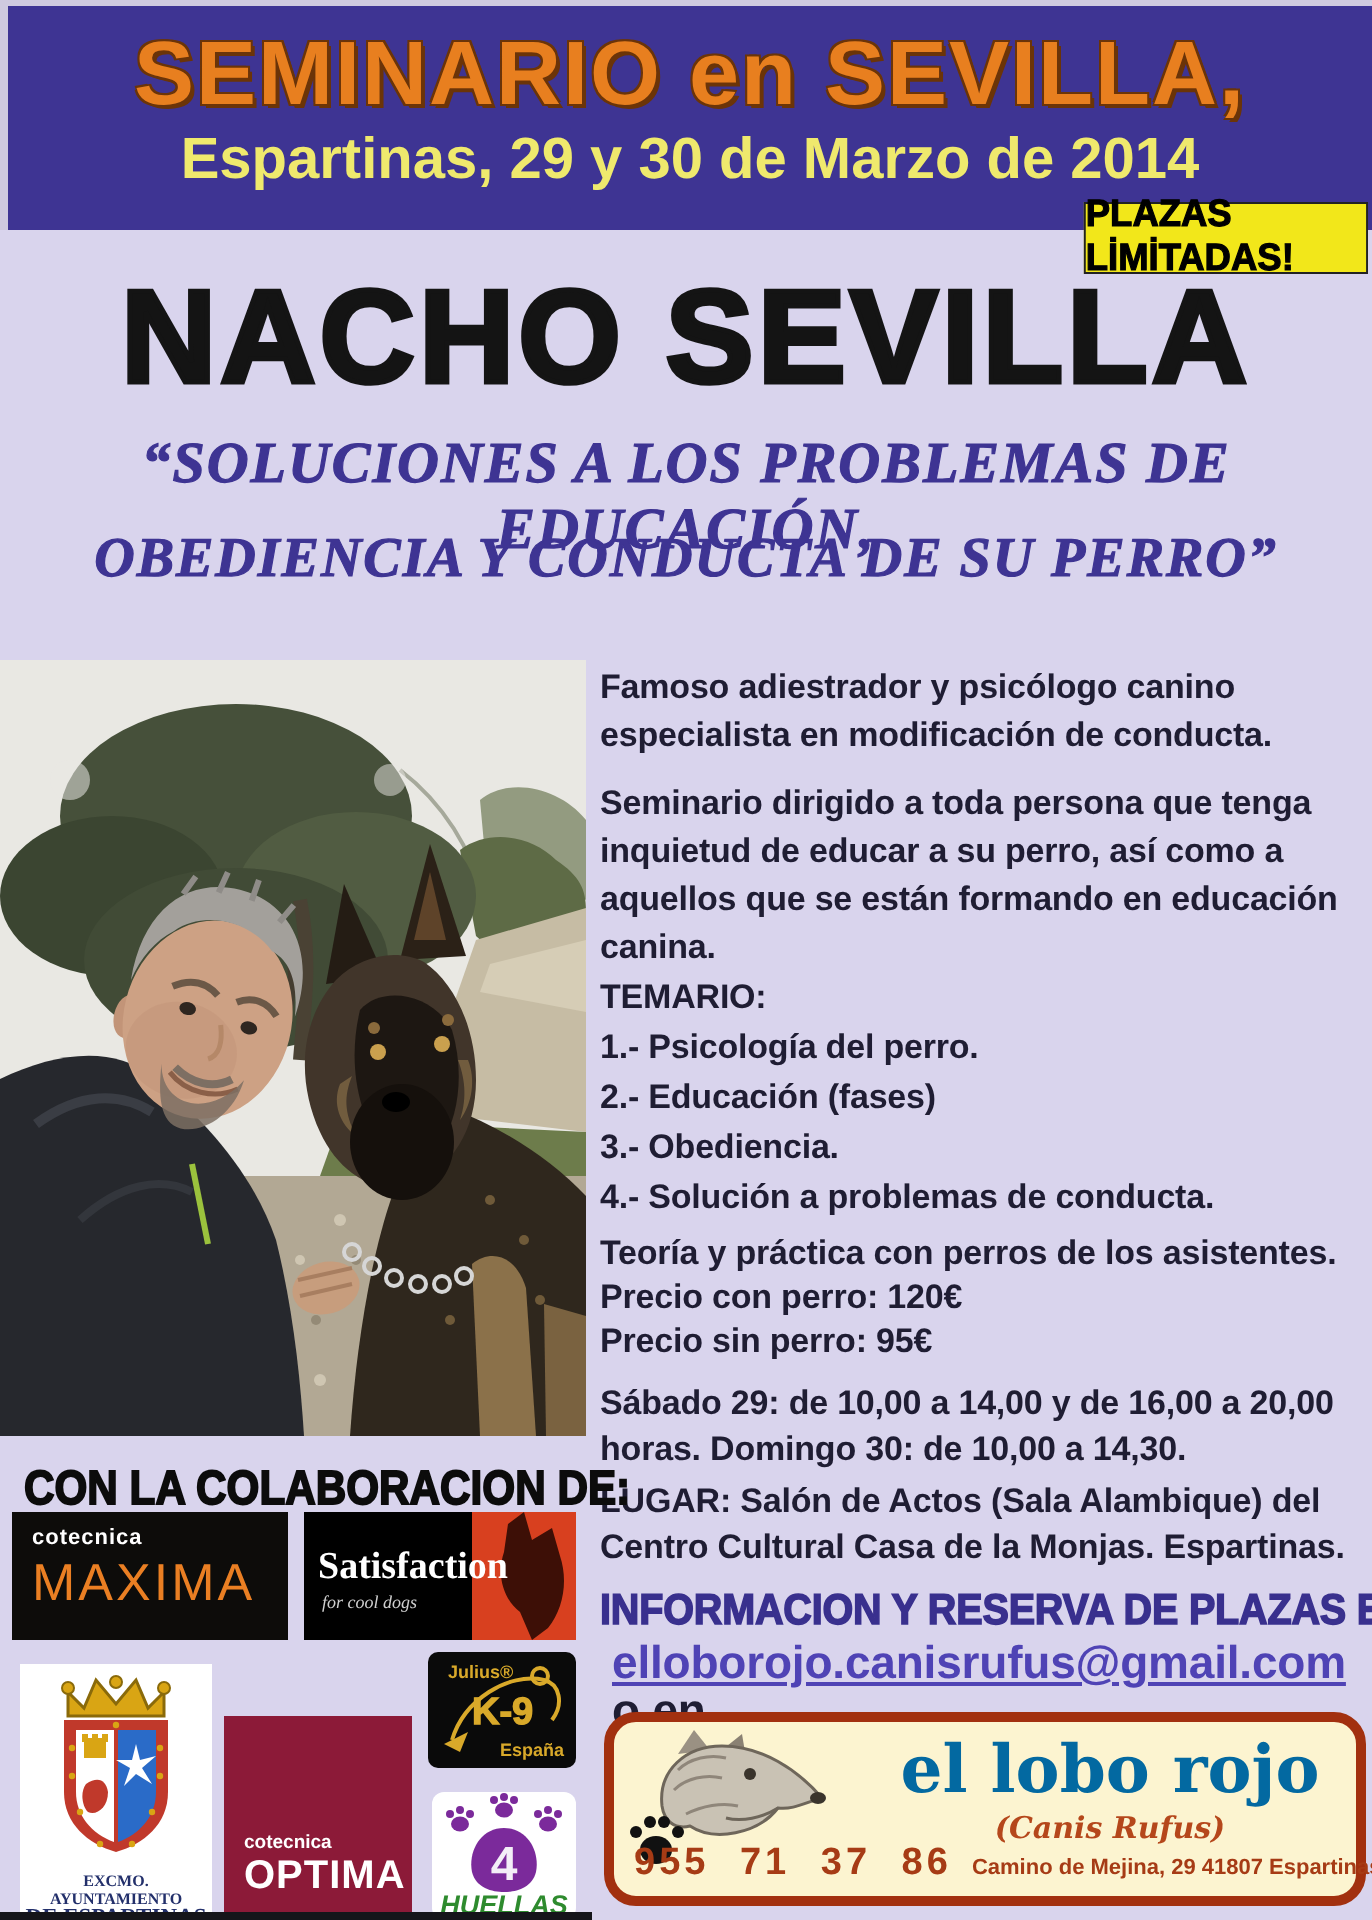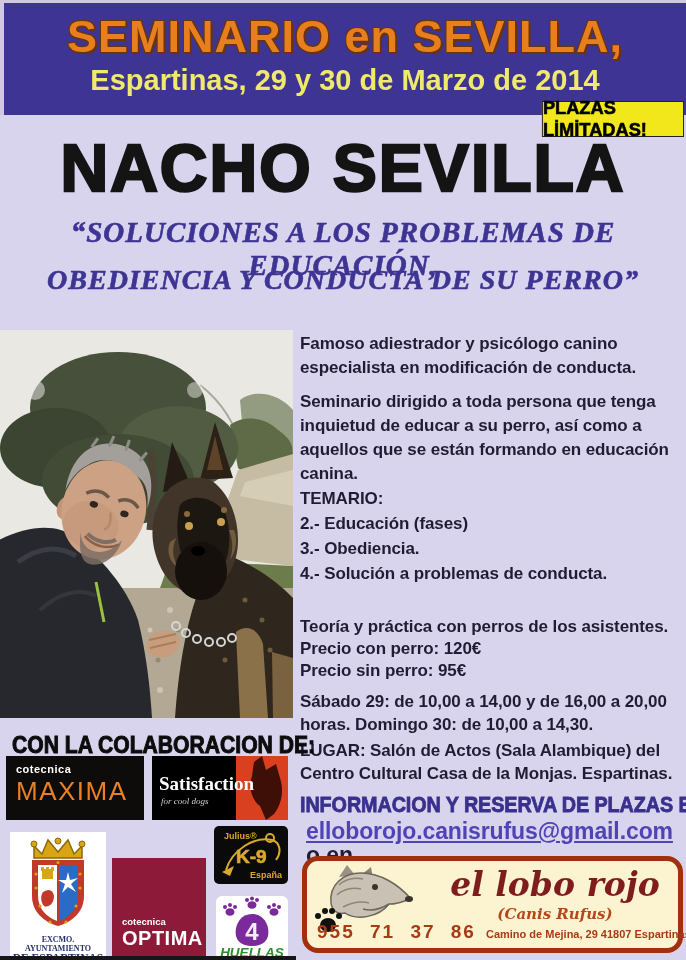--- a/index.html
+++ b/index.html
@@ -69,22 +69,22 @@
   .logo-k9{ left:214px; top:826px; width:74px; height:58px; background:#0a0a0a; border-radius:5px;}
   .k9-top{ position:absolute; left:10px; top:5px; color:#d9a92a; font-size:9px; font-weight:bold;}
   .k9-name{ position:absolute; left:22px; top:20px; color:#d9a92a; font-size:19px; font-weight:900; -webkit-text-stroke:.7px #d9a92a;}
   .k9-bottom{ position:absolute; right:6px; bottom:4px; color:#d9a92a; font-size:9px; font-weight:bold;}
   .logo-huellas{ left:216px; top:896px; width:72px; height:64px; background:#fff; border-radius:6px;}
   
   .lobo{ position:absolute; left:302px; top:856px; width:381px; height:97px;
     background:#fcf4d0; border:5px solid #a2300f; border-radius:16px; }
   .lobo-art{ position:absolute; left:2px; top:2px; }
   .lobo-name{ position:absolute; left:122px; top:4px; width:252px; text-align:center;
-    font-family:"DejaVu Serif", serif; font-style:italic; font-weight:bold;
-    font-size:33px; color:#7f1d1d; }
+    font-family:"DejaVu Serif", serif; font-weight:bold;
+    font-size:33px; color:#0369a1; }
   .lobo-sub{ position:absolute; left:122px; top:44px; width:252px; text-align:center;
     font-family:"DejaVu Serif", serif; font-style:italic; font-weight:bold;
     font-size:15px; color:#b5471b; }
   .lobo-row{ position:absolute; left:10px; bottom:5px; right:6px; display:flex; align-items:baseline; gap:10px;}
   .lobo-phone{ font-size:19px; font-weight:700; color:#a63b15; letter-spacing:2px; word-spacing:8px; white-space:nowrap;}
   .lobo-addr{ font-size:11px; font-weight:bold; color:#a63b15; white-space:nowrap;}
   .bottom-strip{ position:absolute; left:0; bottom:0; width:296px; height:4px; background:#15151a; }
 </style>
 </head>
 <body>
@@ -193,20 +193,21 @@
       <ellipse cx="163" cy="314" rx="17" ry="13" fill="#c79d7d" transform="rotate(-15 163 314)"></ellipse>
       <path d="M149,310 L176,304 M150,318 L176,312" stroke="#a87e60" stroke-width="2" fill="none"></path>
     </g>
   </svg>
 
   <div class="rc rc-p1">Famoso adiestrador y psicólogo canino especialista en modificación de conducta.</div>
   <div class="rc rc-p2">Seminario dirigido a toda persona que tenga inquietud de educar a su perro, así como a aquellos que se están formando en educación canina.</div>
 
   <div class="rc rc-temario">
     <div>TEMARIO:</div>
+    <div>1.- Psicología del perro.</div>
     <div>2.- Educación (fases)</div>
     <div>3.- Obediencia.</div>
     <div>4.- Solución a problemas de conducta.</div>
   </div>
 
   <div class="rc rc-precios">
     <div>Teoría y práctica con perros de los asistentes.</div>
     <div>Precio con perro: 120€</div>
     <div>Precio sin perro: 95€</div>
   </div>

